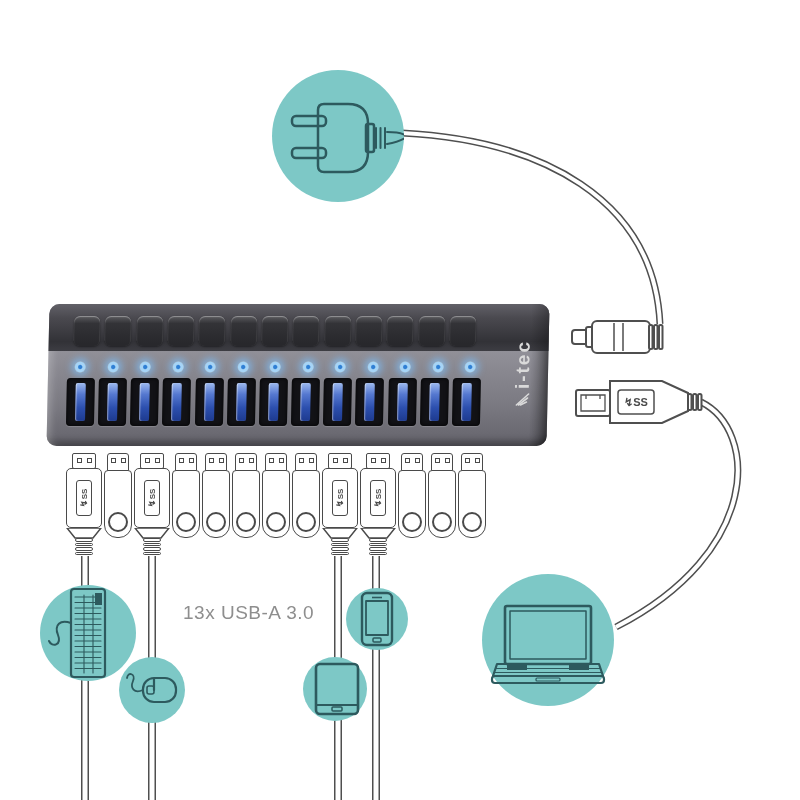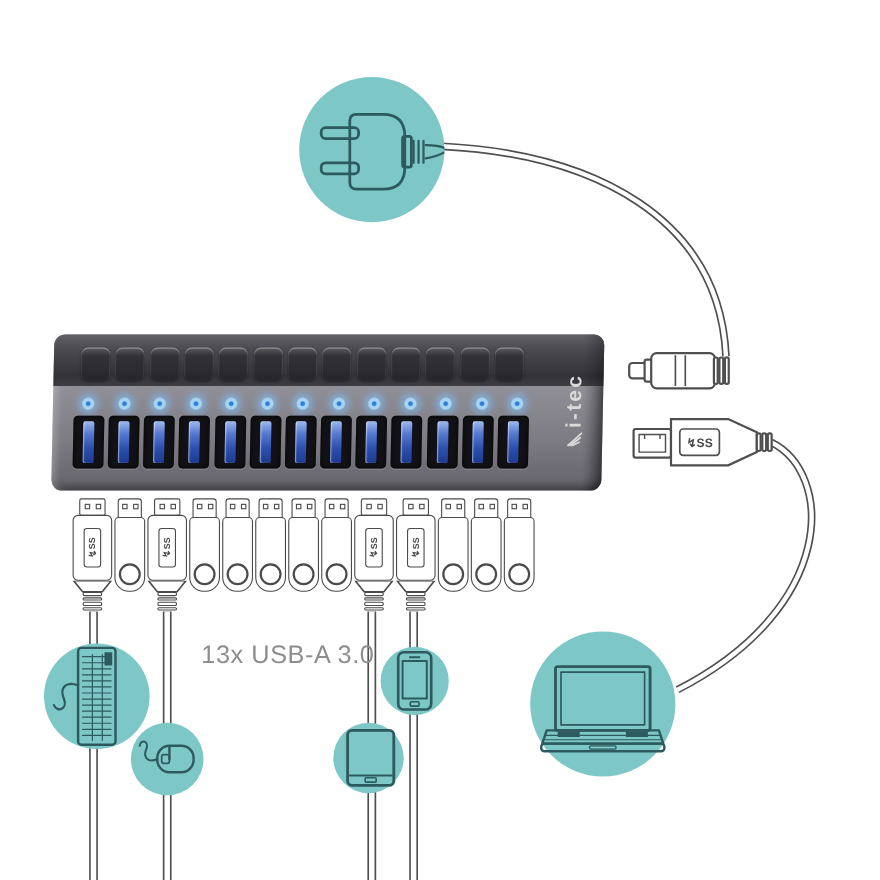--- a/index.html
+++ b/index.html
@@ -61,21 +61,21 @@
   .ribs{display:flex;flex-direction:column;gap:1px;margin-top:-1px;align-items:center;}
   .ribs i{display:block;width:18px;height:3.5px;background:#fff;border:1.2px solid #4a4a4a;border-radius:2px;box-sizing:border-box;}
   .cap{width:22px;height:18px;border:1.5px solid #4a4a4a;border-radius:3px 3px 0 0;background:#fff;
        display:flex;justify-content:center;gap:5px;padding-top:4px;box-sizing:border-box;}
   .drive-body{width:28px;height:68px;border:1.5px solid #4a4a4a;border-radius:4px 4px 13px 13px;
        background:#fff;margin-top:-1px;box-sizing:border-box;position:relative;}
   .drive-circle{position:absolute;bottom:5px;left:50%;transform:translateX(-50%);
        width:20px;height:20px;border:2px solid #4a4a4a;border-radius:50%;box-sizing:border-box;}
 
   
-  .caption{position:absolute;left:183px;top:582px;z-index:2;font-size:23px;color:#8e8e8e;
+  .caption{position:absolute;left:183px;top:602px;z-index:2;font-size:19px;color:#8e8e8e;
        letter-spacing:.5px;white-space:nowrap;}
 
   
   .side-svg{position:absolute;left:0;top:0;z-index:2;}
 </style>
 </head>
 <body>
 
 <svg class="cables" width="800" height="800" viewBox="0 0 800 800">
   <g>

